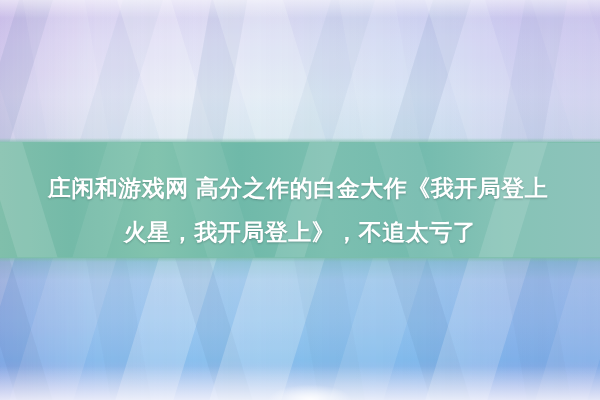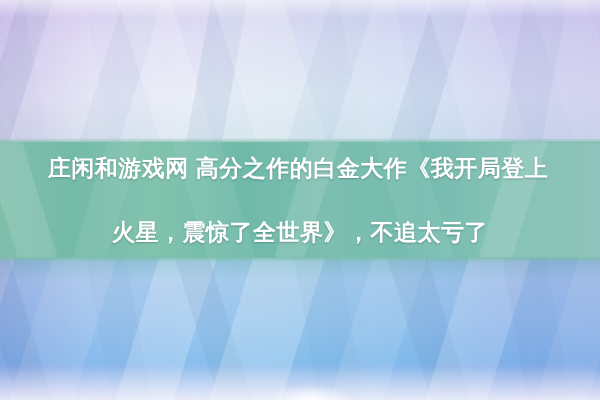--- a/index.html
+++ b/index.html
@@ -145,21 +145,21 @@
   
   #headline {
     position: absolute;
     left: 0;
     right: 0;
     top: 146px;
     height: 108px;
     display: flex;
     flex-direction: column;
     align-items: center;
-    justify-content: space-between;
+    justify-content: flex-end;
     text-align: center;
     color: #ffffff;
     font-size: 23px;
     font-weight: 700;
     line-height: 44px;
     letter-spacing: .5px;
     text-shadow: 0 1px 2px rgba(40,70,70,.35);
     z-index: 5;
   }
   #headline .line { white-space: nowrap; }
@@ -215,16 +215,16 @@
       <div class="facet lean-R lighter" style="left:452px; width:44px;"></div>
       <div class="facet lean-L light" style="left:556px; width:34px;"></div>
     </div>
   </div>
 
   <div id="top-bloom"></div>
   <div id="bottom-bloom"></div>
 
   <div id="headline">
     <div class="line line-1">庄闲和游戏网 高分之作的白金大作《我开局登上</div>
-    <div class="line line-2">火星，震惊了全世界》，不追太亏了</div>
+    <div class="line line-2">火星，我开局登上》，不追太亏了</div>
   </div>
 
 </div>
 
 </body></html>

